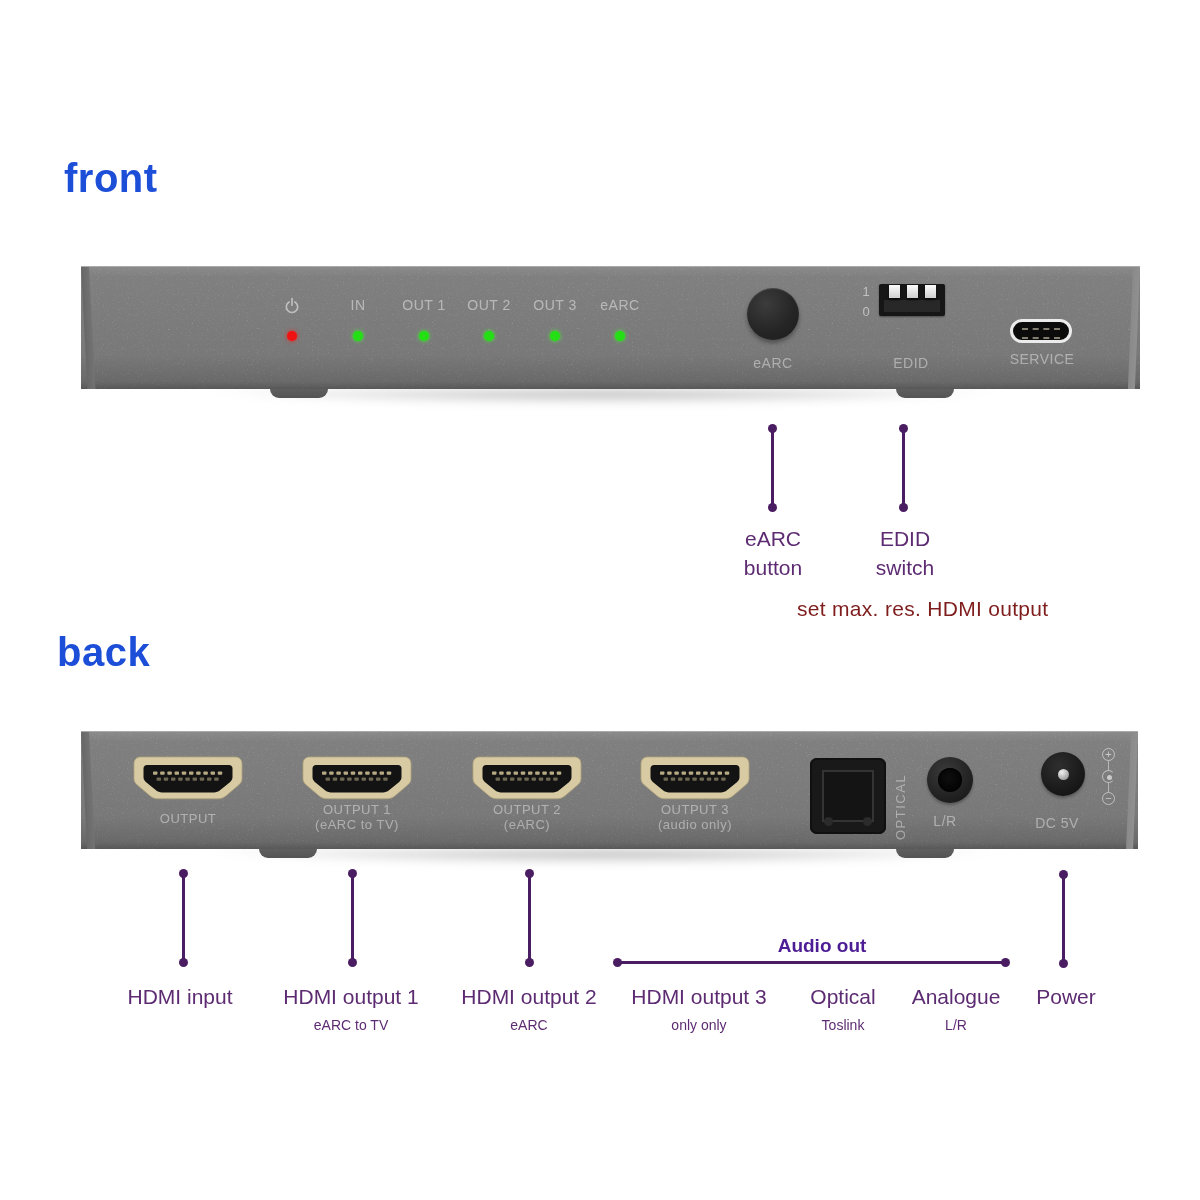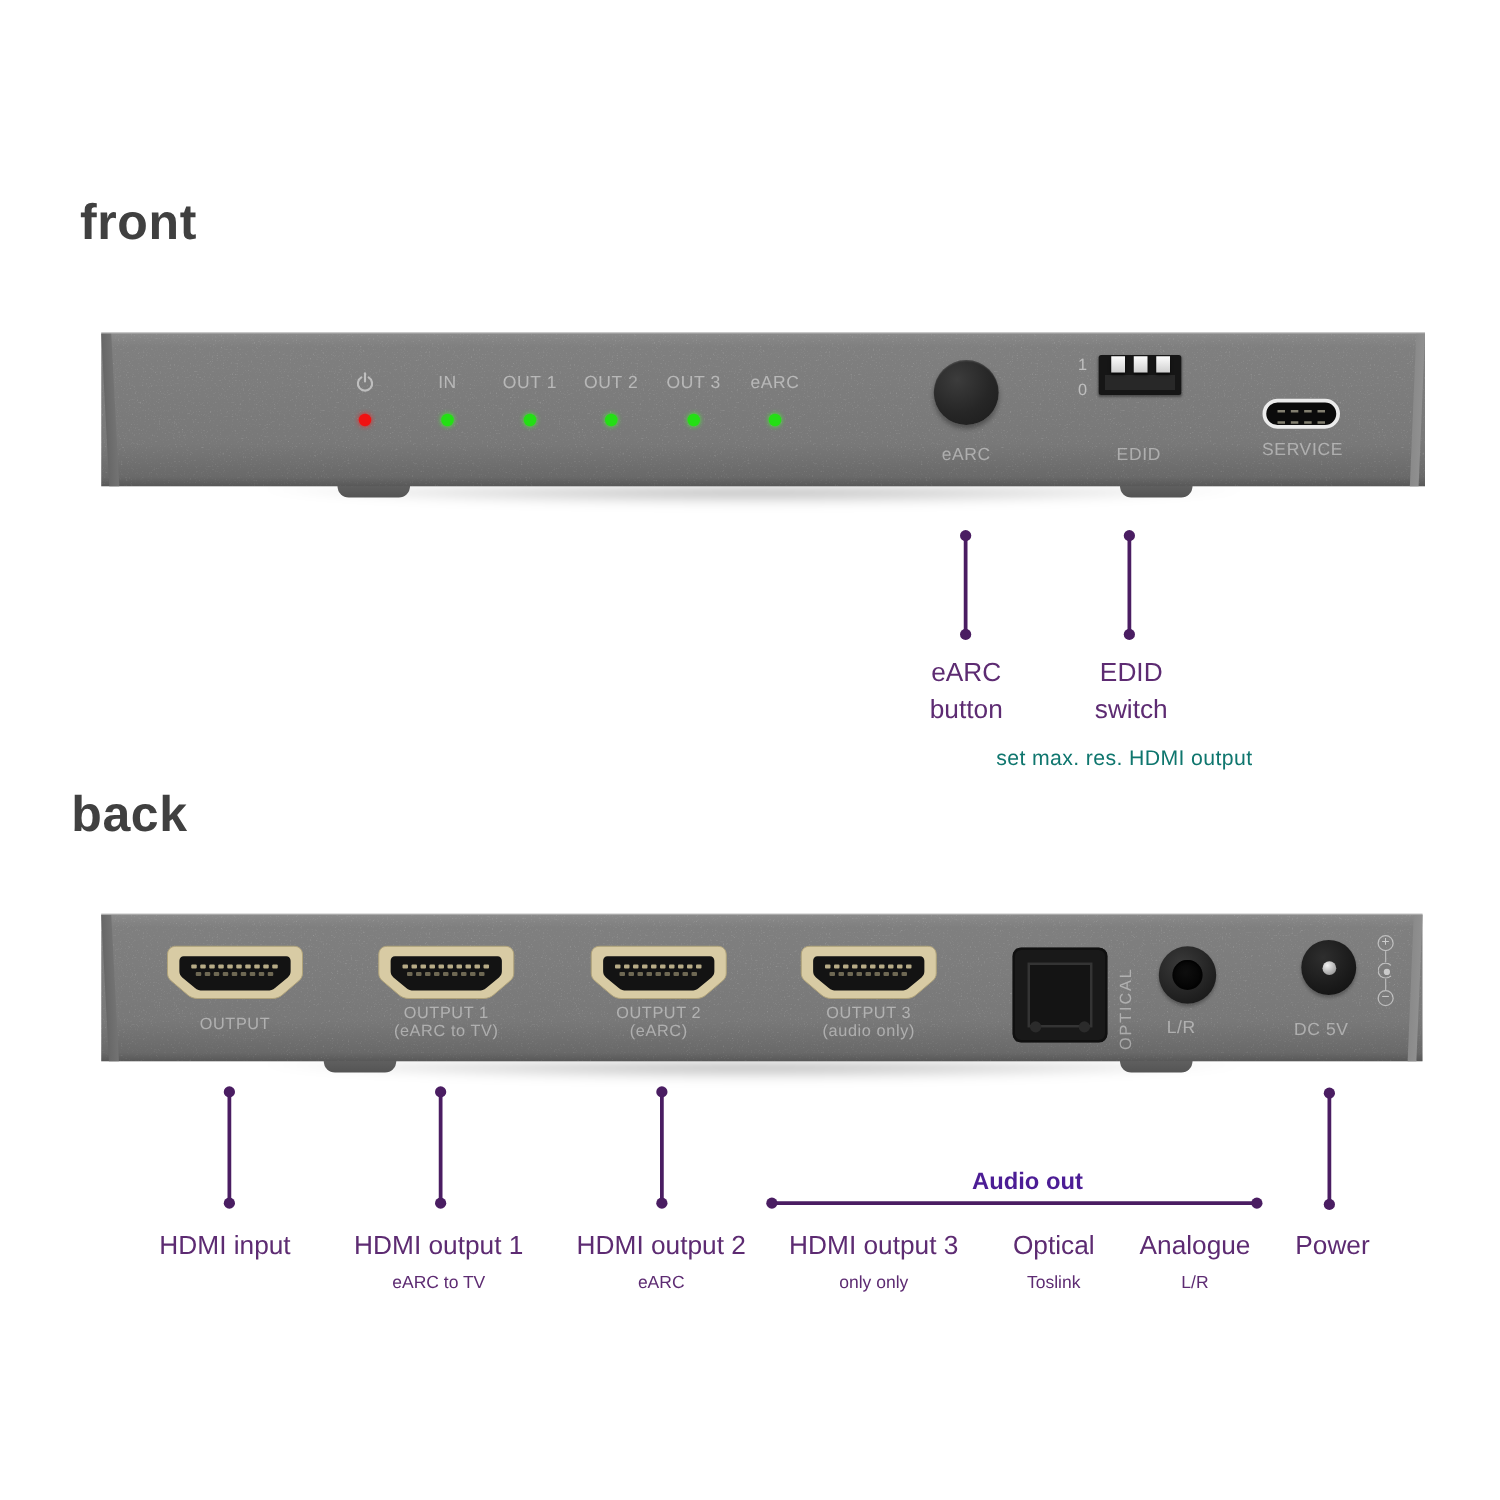--- a/index.html
+++ b/index.html
@@ -3,21 +3,21 @@
 <meta charset="utf-8">
 <style>
   html,body{margin:0;padding:0;}
   body{
     width:1200px;height:1200px;position:relative;background:#ffffff;overflow:hidden;
     font-family:"Liberation Sans","DejaVu Sans",sans-serif;
   }
 
   
   .sec-title{
-    position:absolute;font-size:40px;font-weight:700;color:#404040;letter-spacing:.5px;
+    position:absolute;font-size:40px;font-weight:700;color:#1d4ed8;letter-spacing:.5px;
   }
 
   
   .panel{
     position:absolute;background:#7D7D7D;z-index:2;
     border-top:1px solid rgba(255,255,255,.35);
   }
   .panel .grain{position:absolute;inset:0;width:100%;height:100%;opacity:.45;z-index:0;pointer-events:none;}
   .panel-shade{
     position:absolute;inset:0;z-index:1;pointer-events:none;
@@ -144,21 +144,21 @@
   .ann{
     position:absolute;transform:translateX(-50%);text-align:center;z-index:5;
     color:#5D2B72;font-size:21px;line-height:29px;white-space:nowrap;
   }
   .ann .sub{font-size:14px;}
   .audio-out{
     position:absolute;transform:translateX(-50%);text-align:center;z-index:5;
     color:#4c1d95;font-size:19px;font-weight:700;white-space:nowrap;
   }
   .note{
-    position:absolute;font-size:17px;color:#0f766e;z-index:5;white-space:nowrap;letter-spacing:.3px;
+    position:absolute;font-size:21px;color:#7f1d1d;z-index:5;white-space:nowrap;letter-spacing:.3px;
   }
 </style>
 </head>
 <body>
 
 <div class="sec-title" style="left:64px;top:156px">front</div>
 
 <div class="ground-shadow" style="left:70px;top:390px;width:1066px"></div>
 <div class="foot" style="left:270px;top:380px"></div>
 <div class="foot" style="left:896px;top:380px"></div>

